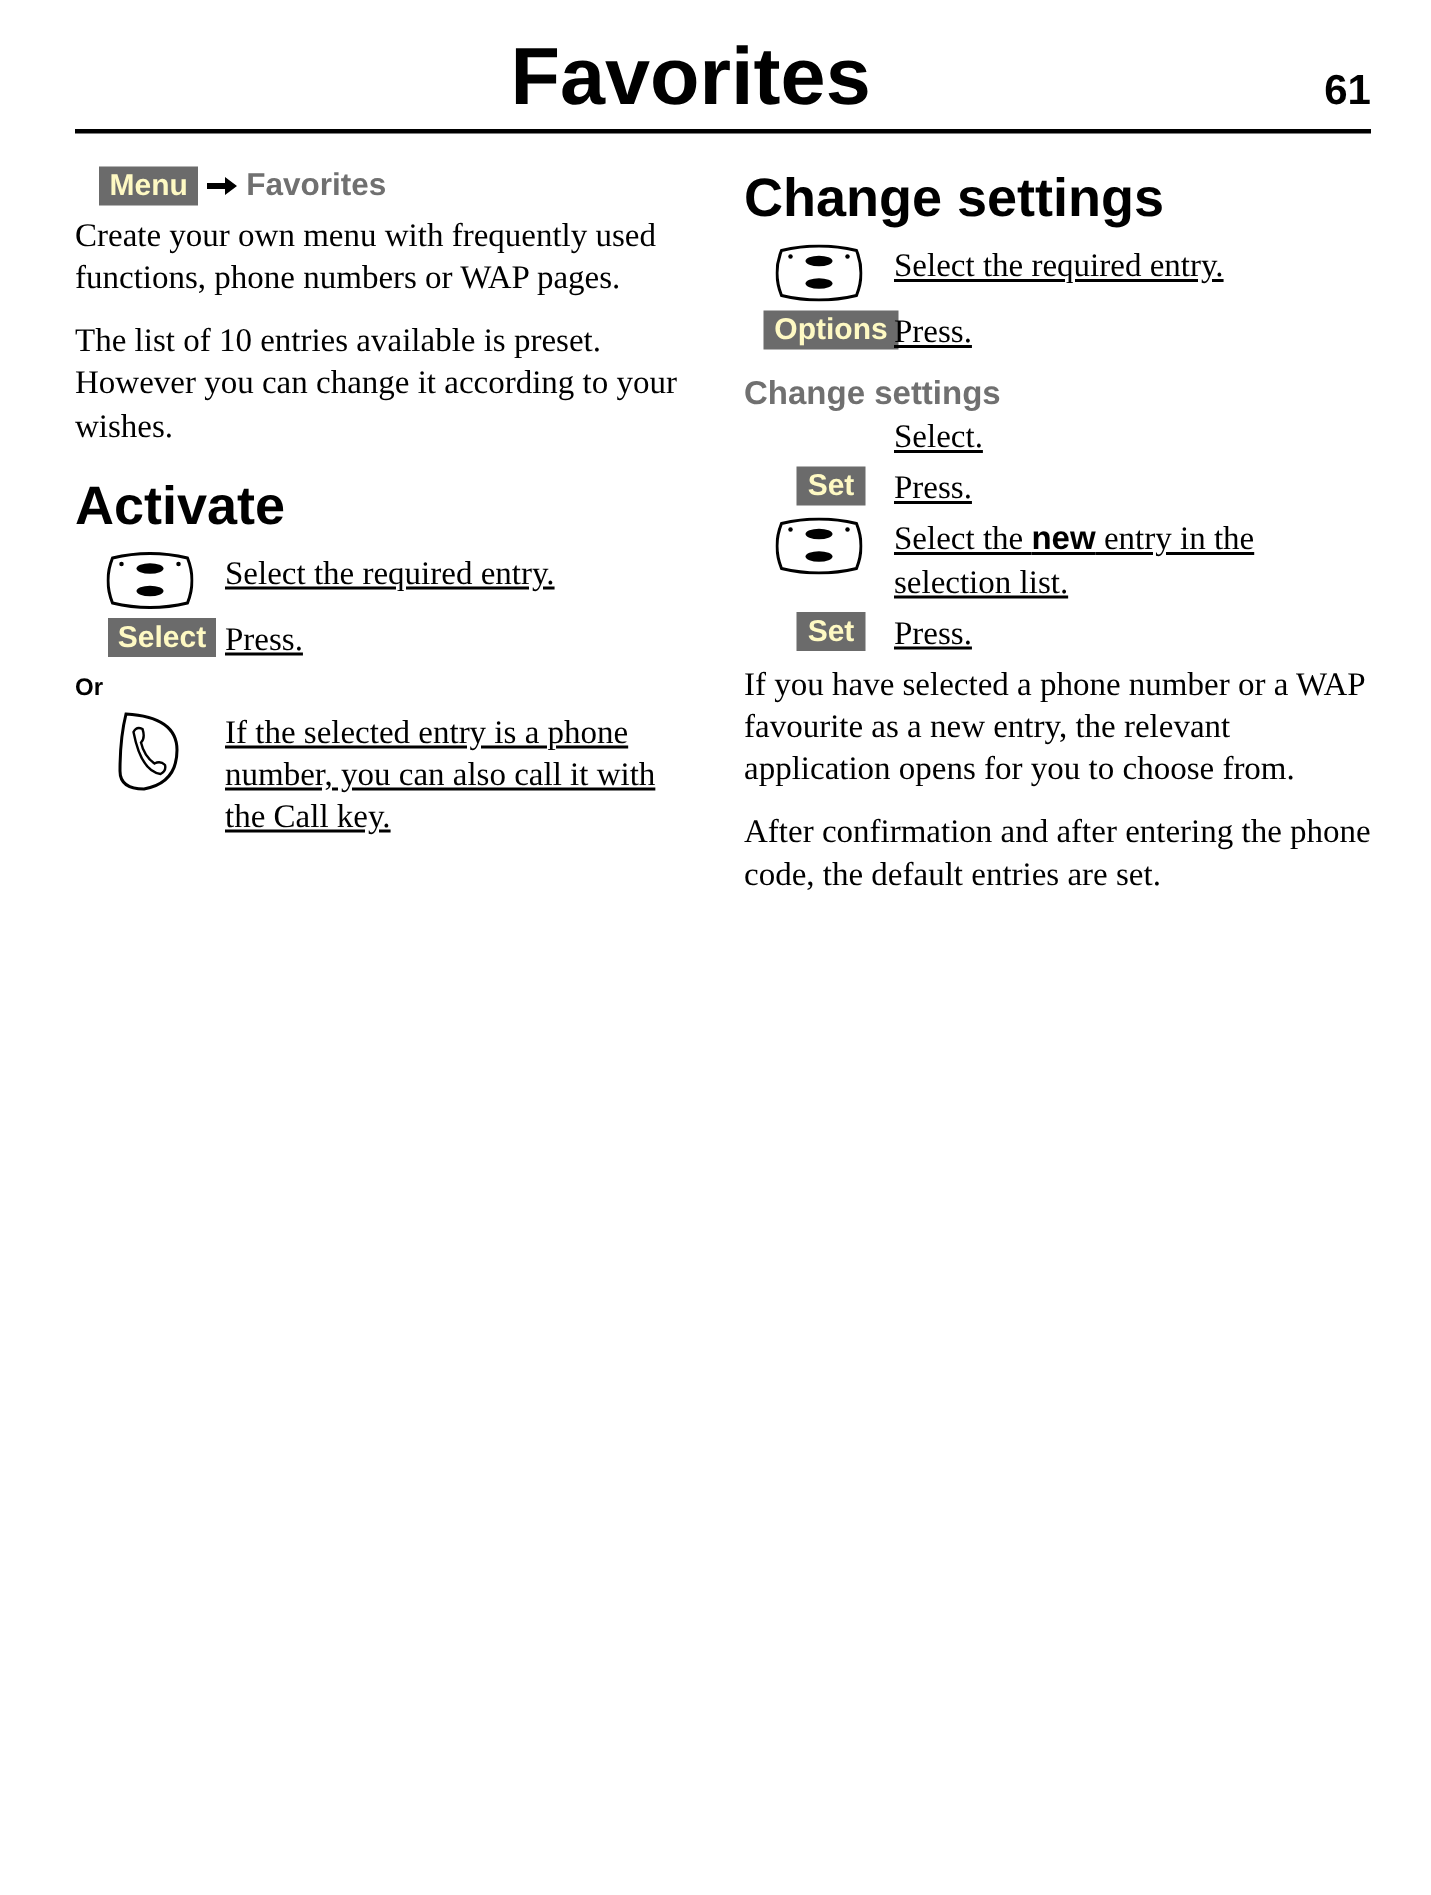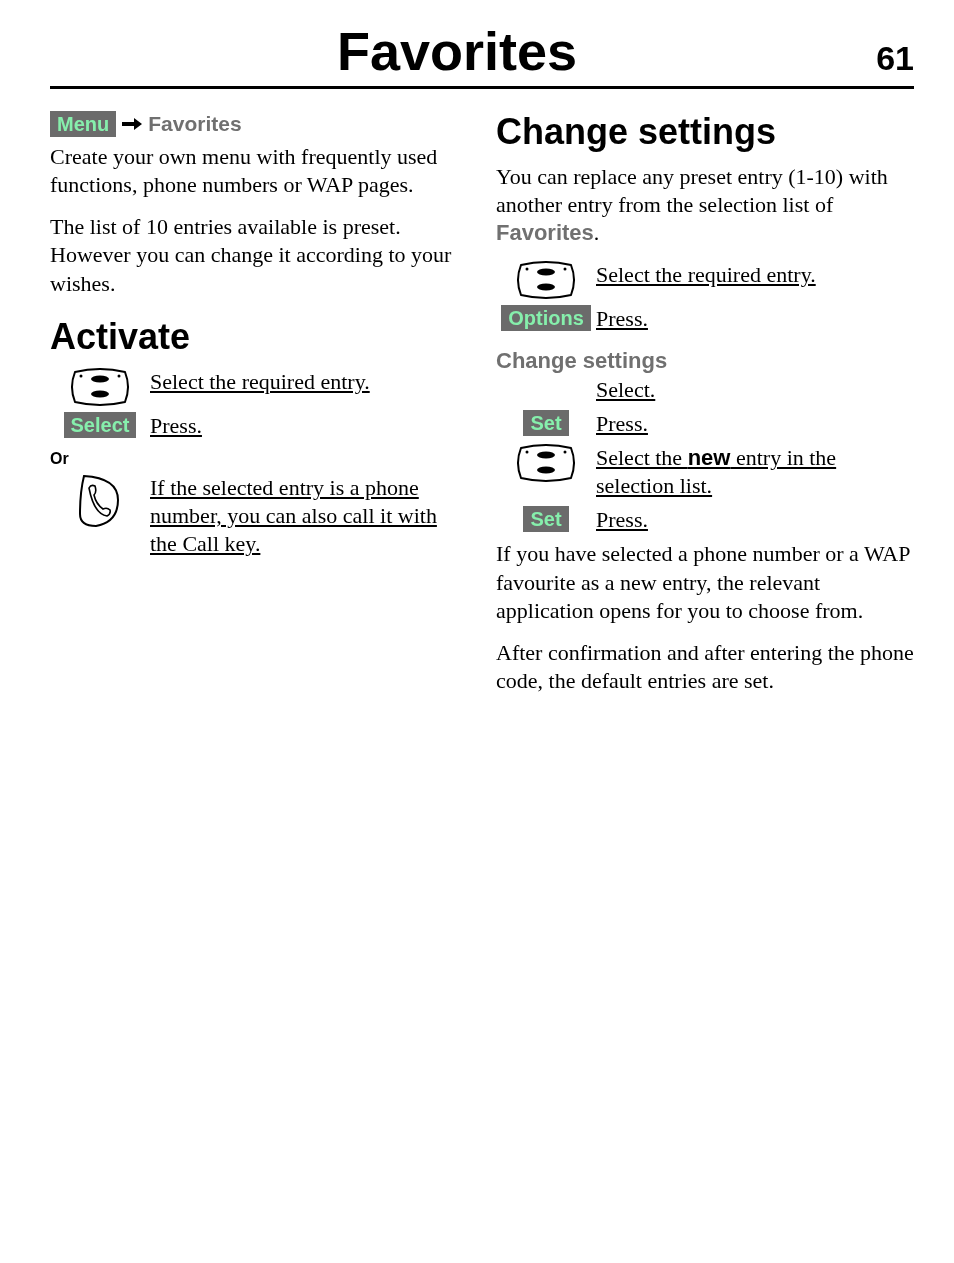--- a/index.html
+++ b/index.html
@@ -1,29 +1,29 @@
 <!DOCTYPE html>
 <html><head>
 <meta charset="utf-8">
 <style>
   html,body{margin:0;padding:0;background:#fff;color:#000;}
   .page{width:954px;height:1263px;box-sizing:border-box;padding:20px 40px 34px 50px;font-family:Georgia,'Times New Roman',serif;}
   .hdr{display:flex;align-items:baseline;border-bottom:3px solid #000;padding-bottom:4px;margin-bottom:22px;}
   .hdr-title{flex:1;text-align:center;font-family:Arial,Helvetica,sans-serif;font-weight:bold;font-size:54px;}
-  .hdr-num{font-family:Arial,Helvetica,sans-serif;font-weight:bold;font-size:34px;margin-left:12px;}
+  .hdr-num{font-family:Arial,Helvetica,sans-serif;font-weight:bold;font-size:28px;margin-left:12px;}
   .cols{display:flex;gap:28px;}
   .col{flex:1;min-width:0;}
   .body-text{font-size:22px;line-height:1.28;margin:0 0 14px 0;}
   .h2{font-family:Arial,Helvetica,sans-serif;font-weight:bold;font-size:36px;margin:18px 0 10px 0;}
   .h3{font-family:Arial,Helvetica,sans-serif;font-weight:bold;font-size:22px;color:#707070;margin:14px 0 2px 0;}
   .h3b{font-family:Arial,Helvetica,sans-serif;font-weight:bold;font-size:16px;margin:10px 0 4px 0;}
   .row{display:flex;align-items:flex-start;margin:6px 0;}
   .row .ic{width:100px;display:flex;justify-content:center;}
   .row .txt{flex:1;font-size:22px;line-height:1.28;text-decoration:underline;}
-  .softkey{display:inline-block;background:#6b6b6b;color:#86efac;font-family:Arial,Helvetica,sans-serif;font-weight:bold;font-size:20px;padding:1px 7px;line-height:1.2;}
+  .softkey{display:inline-block;background:#6b6b6b;color:#fef9c3;font-family:Arial,Helvetica,sans-serif;font-weight:bold;font-size:20px;padding:1px 7px;line-height:1.2;margin-left:16px;}
   .bold-sans{font-family:Arial,Helvetica,sans-serif;font-weight:bold;}
   .breadcrumb{font-family:Arial,Helvetica,sans-serif;font-size:21px;margin-bottom:6px;display:flex;align-items:center;gap:6px;}
   .bc-item{font-weight:bold;color:#707070;}
   .arrow{width:20px;height:14px;}
   svg{display:block;}
 </style>
 </head>
 <body>
 
 <div class="page">
@@ -83,23 +83,20 @@
         </div>
         <div class="txt">If the selected entry is a phone number, you can also call it with the Call key.</div>
       </div>
 
     </div>
 
     <div class="col">
 
       <div class="h2" style="margin-top:0;">Change settings</div>
 
-      <p class="body-text">
-        <span>You can replace any preset entry (1-10) with another entry from the selection list of </span><span class="bold-sans" style="color:#707070;">Favorites</span><span>.</span>
-      </p>
 
       <div class="row">
         <div class="ic">
           <svg width="58" height="38" viewBox="0 0 58 38">
             <path d="M4 4 Q29 -2 54 4 Q60 19 54 34 Q29 40 4 34 Q-2 19 4 4 Z" fill="none" stroke="#000" stroke-width="2"></path>
             <circle cx="10" cy="8" r="1.5" fill="#000"></circle>
               <circle cx="48" cy="8" r="1.5" fill="#000"></circle>
             <ellipse cx="29" cy="11" rx="9" ry="3.5" fill="#000"></ellipse>
             <ellipse cx="29" cy="26" rx="9" ry="3.5" fill="#000"></ellipse>
           </svg>

